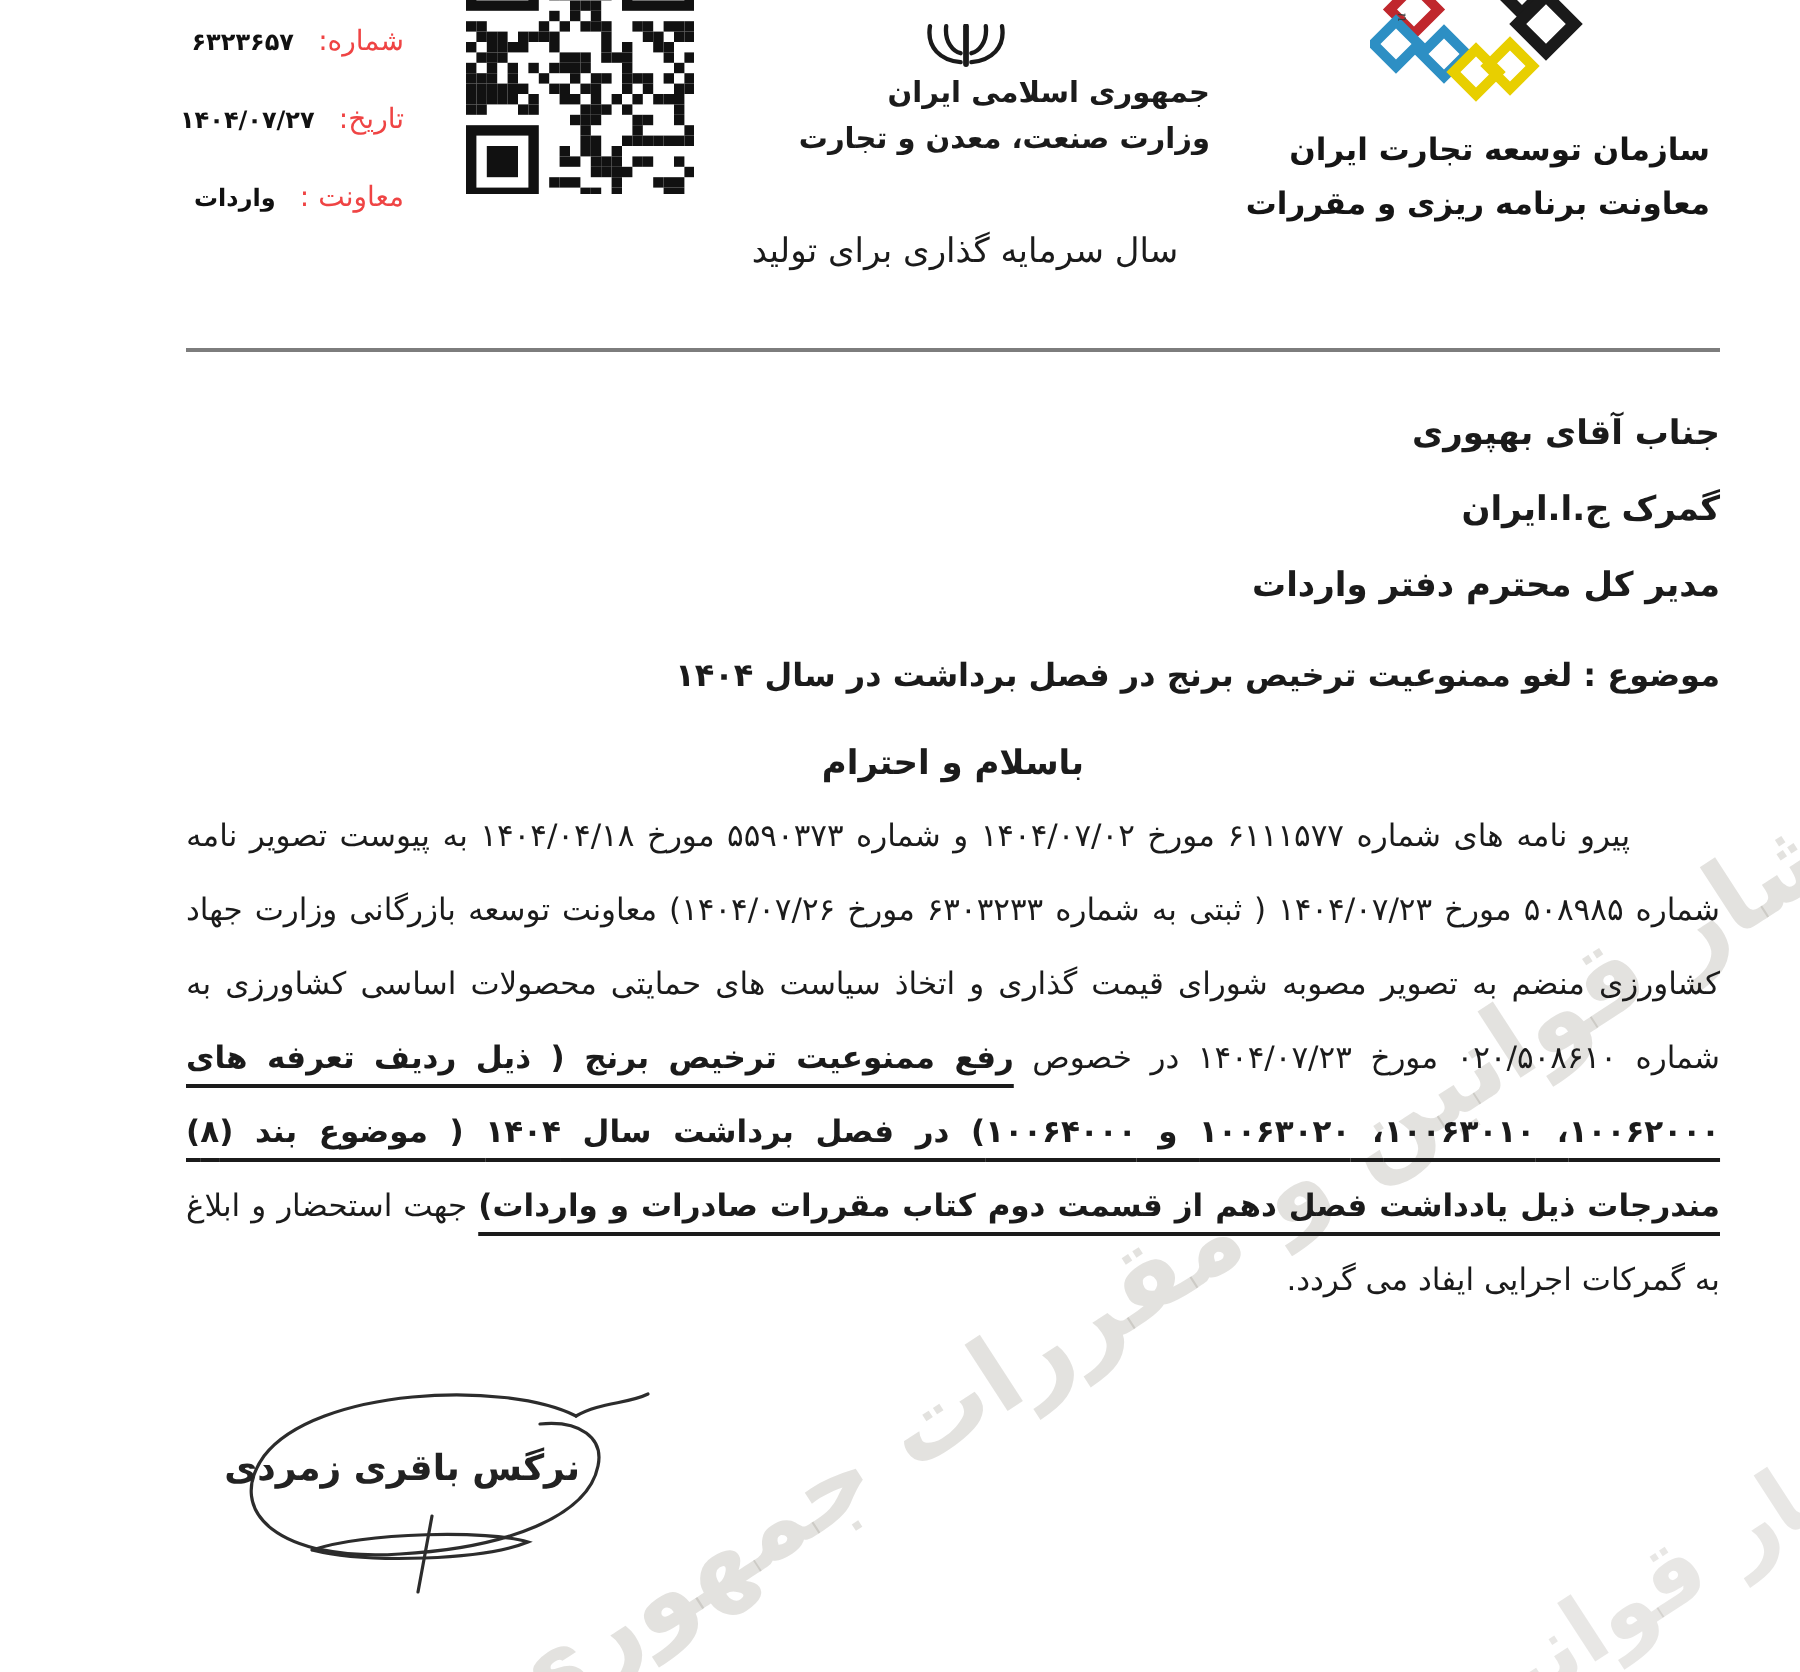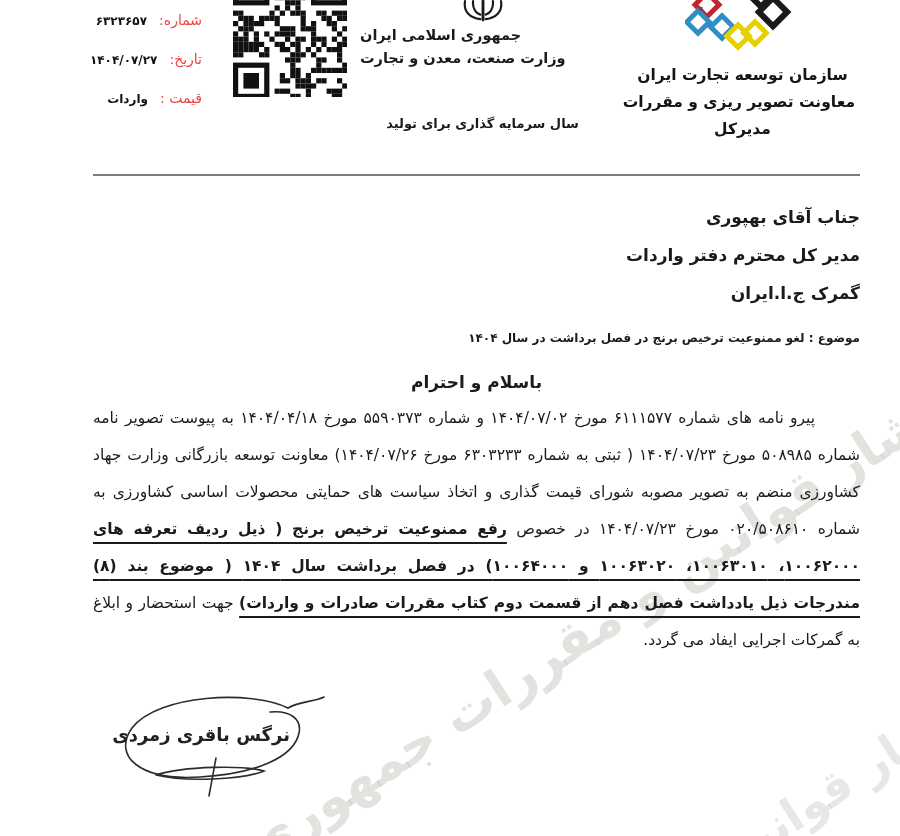--- a/index.html
+++ b/index.html
@@ -17,37 +17,37 @@
   
   .fields{position:absolute;left:12px;top:8px;width:190px;direction:rtl;z-index:2;}
   .frow{margin-bottom:14px;line-height:24px;white-space:nowrap;text-align:right;}
   .flabel{font-size:14px;color:#ef4444;}
   .fvalue{font-size:12px;font-weight:bold;color:#111;margin-right:7px;text-align:right;}
 
   
   .qr{position:absolute;left:233px;top:0;z-index:2;}
 
   
-  .chead{position:absolute;left:360px;top:0;width:245px;text-align:left;direction:rtl;z-index:2;}
+  .chead{position:absolute;left:360px;top:12px;width:245px;text-align:right;direction:rtl;z-index:2;}
   .chead .emblem{display:block;margin:0 auto 2px auto;}
   .chead-line{font-size:14.5px;font-weight:bold;color:#1b1b1b;line-height:23px;}
   .slogan{position:absolute;left:360px;top:116px;width:245px;text-align:center;direction:rtl;
-    font-size:13px;font-weight:bold;color:#1b1b1b;z-index:2;}
-
-  
-  .ohead{position:absolute;left:630px;top:0;width:225px;text-align:center;direction:rtl;z-index:2;}
+    font-size:17px;font-weight:normal;color:#1b1b1b;z-index:2;}
+
+  
+  .ohead{position:absolute;left:630px;top:0;width:225px;direction:rtl;z-index:2;}
   .ohead-line{font-size:15.5px;font-weight:bold;color:#151515;line-height:27px;white-space:nowrap;}
   .tpo-logo{display:block;margin:0 auto;}
 
   .divider{position:absolute;left:93px;top:174px;width:767px;height:2px;background:#7d7d7d;z-index:2;}
 
   
   .letter{position:absolute;left:93px;top:198px;width:767px;direction:rtl;z-index:2;color:#1b1b1b;}
   .recipient-line{font-size:17px;font-weight:bold;line-height:38px;text-align:right;}
-  .subject{font-size:12px;font-weight:bold;margin-top:13px;line-height:26px;}
+  .subject{font-size:16px;font-weight:bold;margin-top:13px;line-height:26px;}
   .salutation{font-size:17px;font-weight:bold;margin-top:21px;text-align:center;}
   .para{font-size:15.5px;line-height:37px;text-align:justify;margin-top:8px;text-indent:45px;}
   .emph{font-weight:bold;text-decoration:underline;text-decoration-thickness:1.5px;
     text-underline-offset:8px;}
 
   
   .sig{position:absolute;left:92px;top:686px;width:240px;height:130px;z-index:2;}
   .sig svg{position:absolute;left:0;top:0;}
   .sig-name{position:absolute;left:28px;top:38px;width:170px;text-align:left;direction:rtl;
     font-size:18px;font-weight:bold;color:#222;white-space:nowrap;}
@@ -63,21 +63,21 @@
   <div class="fields">
     <div class="frow">
       <span class="flabel">شماره:</span>
       <span class="fvalue">۶۳۲۳۶۵۷</span>
     </div>
     <div class="frow">
       <span class="flabel">تاریخ:</span>
       <span class="fvalue">۱۴۰۴/۰۷/۲۷</span>
     </div>
     <div class="frow">
-      <span class="flabel">قیمت :</span>
+      <span class="flabel">معاونت :</span>
       <span class="fvalue">واردات</span>
     </div>
   </div>
 
   <svg class="qr" id="qr-svg" width="114" height="97" viewBox="0 0 114 97" fill="#111" xmlns="http://www.w3.org/2000/svg">
       <rect x="46.8" y="-31.0" width="5.2" height="5.2"></rect>
       <rect x="57.2" y="-31.0" width="5.2" height="5.2"></rect>
       <rect x="41.6" y="-25.8" width="5.2" height="5.2"></rect>
       <rect x="57.2" y="-25.8" width="5.2" height="5.2"></rect>
       <rect x="67.6" y="-25.8" width="5.2" height="5.2"></rect>
@@ -281,30 +281,29 @@
         <rect x="29" y="19" width="16" height="16" stroke="#2d8fc4" stroke-width="5" transform="rotate(45 37 27)"></rect>
         <rect x="45" y="28" width="16" height="16" stroke="#e8cf00" stroke-width="5" transform="rotate(45 53 36)"></rect>
         <rect x="62" y="25" width="16" height="16" stroke="#e8cf00" stroke-width="5" transform="rotate(45 70 33)"></rect>
         <rect x="78" y="2" width="20" height="20" stroke="#1a1a1a" stroke-width="6" transform="rotate(45 88 12)"></rect>
       </g>
       <text font-family="DejaVu Serif, serif" font-style="italic" font-size="7.2" fill="#3a3a3a" letter-spacing="0.4">
         <textPath href="#ringPath" startOffset="4%">Trade Promotion Organization of Iran</textPath>
       </text>
     </svg>
     <div class="ohead-line">سازمان توسعه تجارت ایران</div>
-    <div class="ohead-line">معاونت تصویر ریزی و مقررات</div>
-    <div class="ohead-line">مدیرکل</div>
+    <div class="ohead-line">معاونت برنامه ریزی و مقررات</div>
   </div>
 
   <div class="divider"></div>
 
   <div class="letter">
     <div class="recipient-line">جناب آقای بهپوری</div>
+    <div class="recipient-line">گمرک ج.ا.ایران</div>
     <div class="recipient-line">مدیر کل محترم دفتر واردات</div>
-    <div class="recipient-line">گمرک ج.ا.ایران</div>
 
     <div class="subject">موضوع : لغو ممنوعیت ترخیص برنج در فصل برداشت در سال ۱۴۰۴</div>
     <div class="salutation">باسلام و احترام</div>
 
     <p class="para"><span>پیرو نامه های شماره ۶۱۱۱۵۷۷ مورخ ۱۴۰۴/۰۷/۰۲ و شماره ۵۵۹۰۳۷۳ مورخ ۱۴۰۴/۰۴/۱۸ به پیوست تصویر نامه شماره ۵۰۸۹۸۵ مورخ ۱۴۰۴/۰۷/۲۳ ( ثبتی به شماره ۶۳۰۳۲۳۳ مورخ ۱۴۰۴/۰۷/۲۶) معاونت توسعه بازرگانی وزارت جهاد کشاورزی منضم به تصویر مصوبه شورای قیمت گذاری و اتخاذ سیاست های حمایتی محصولات اساسی کشاورزی به شماره ۰۲۰/۵۰۸۶۱۰ مورخ ۱۴۰۴/۰۷/۲۳ در خصوص </span><span class="emph">رفع ممنوعیت ترخیص برنج ( ذیل ردیف تعرفه های ۱۰۰۶۲۰۰۰، ۱۰۰۶۳۰۱۰، ۱۰۰۶۳۰۲۰ و ۱۰۰۶۴۰۰۰) در فصل برداشت سال ۱۴۰۴ ( موضوع بند (۸) مندرجات ذیل یادداشت فصل دهم از قسمت دوم کتاب مقررات صادرات و واردات)</span><span> جهت استحضار و ابلاغ به گمرکات اجرایی ایفاد می گردد.</span></p>
   </div>
 
   <div class="sig">
     <svg width="240" height="130" viewBox="0 0 240 130" xmlns="http://www.w3.org/2000/svg" fill="none" stroke="#2c2c2c" stroke-width="1.6" stroke-linecap="round">
       <path d="M196,22 C160,4 66,8 40,42 C20,70 48,95 108,91 C162,88 202,72 207,47 C210,33 198,24 178,26"></path>

